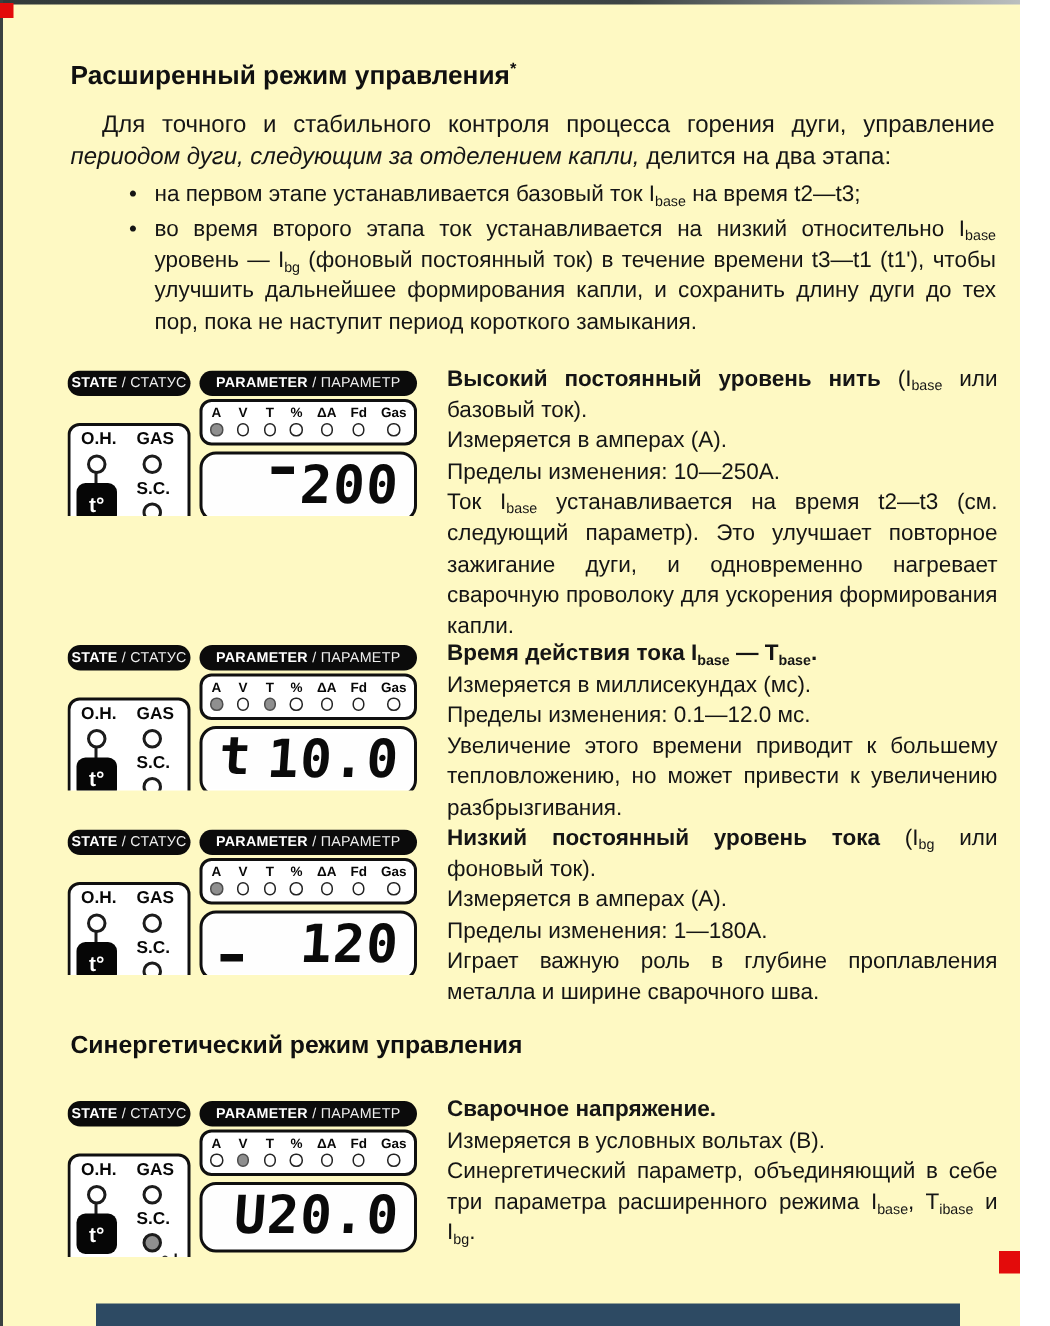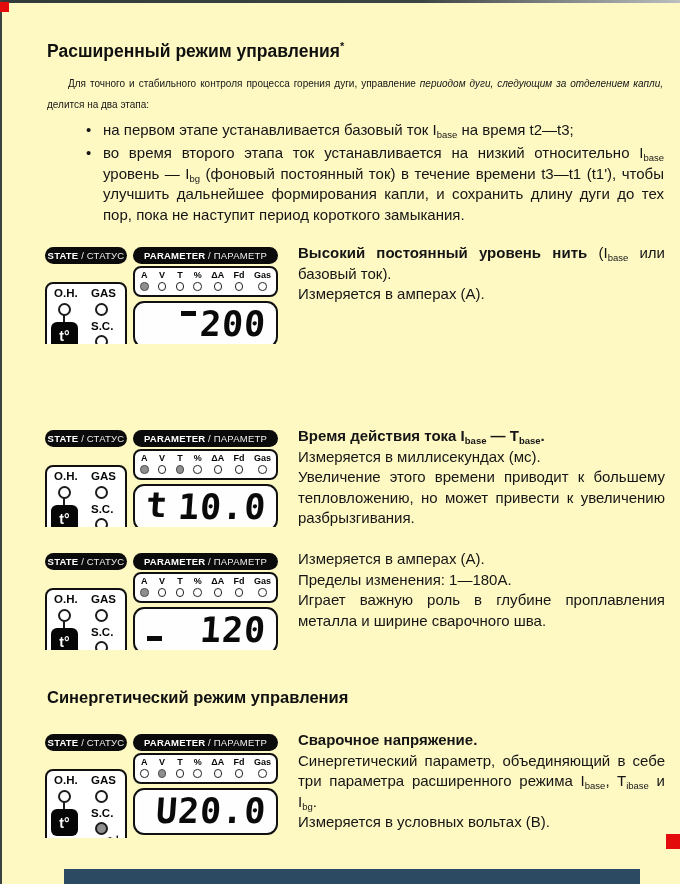--- a/index.html
+++ b/index.html
@@ -15,21 +15,21 @@
   .mark{position:absolute;}
   .mark-tl{left:0;top:2px;width:9px;height:10px;}
   .mark-tr{left:687px;top:7px;width:13px;height:13px;}
   .mark-rm{left:683px;top:140px;width:15px;height:15px;}
   .mark-br{left:666px;top:834px;width:15px;height:15px;}
   .bottom-bar{left:64px;top:869px;width:576px;height:15px;}
 
   
   .page-title{position:absolute;left:47px;top:40px;font-size:17.5px;font-weight:bold;color:#101010;}
   .page-title sup{font-size:11px;}
-  .intro{position:absolute;left:47px;top:74px;width:616px;font-size:10px;line-height:20.6px;
+  .intro{position:absolute;left:47px;top:74px;width:616px;font-size:16px;line-height:20.6px;
     text-align:justify;text-indent:21px;}
   .bullet{position:absolute;left:86px;width:578px;display:flex;font-size:15px;line-height:20.6px;}
   .bullet-dot{width:17px;flex:none;}
   .bullet-text{flex:1;text-align:justify;}
   .b1{top:120px;} .b2{top:143px;}
   .heading2{position:absolute;left:47px;top:688px;font-size:16.5px;font-weight:bold;color:#101010;}
   .b{font-weight:bold;} .i{font-style:italic;}
   sub{font-size:9.5px;line-height:0;vertical-align:-3px;letter-spacing:0;}
 
   
@@ -163,20 +163,22 @@
       <div class="display-inner">
         <span class="seg-prefix bar-top"></span>
         <span class="seg seg-value">200</span>
       </div>
     </div>
   </div>
 </div>
     <div class="desc">
         <div class="desc-para"><span class="b">Высокий постоянный уровень нить</span><span> (I</span><sub>base</sub><span> или базовый ток).</span></div>
         <div class="desc-para"><span>Измеряется в амперах (А).</span></div>
+        <div class="desc-para"><span>Пределы изменения: 10—250А.</span></div>
+        <div class="desc-para"><span>Ток I</span><sub>base</sub><span> устанавливается на время t2—t3 (см. следующий параметр). Это улучшает повторное зажигание дуги, и одновременно нагревает сварочную проволоку для ускоре­ния формирования капли.</span></div>
       </div>
   </div>
   <div class="row row2">
     <div class="figure fig-1">
   <div class="state-box">
     <div class="pill">
       <span class="pill-b">STATE</span><span class="pill-r"> / СТАТУС</span>
     </div>
     <div class="state-body">
       <span class="st-lbl lbl-oh">O.H.</span>
@@ -235,20 +237,21 @@
       <div class="display-inner">
         <span class="seg-prefix seg">t</span>
         <span class="seg seg-value">10.0</span>
       </div>
     </div>
   </div>
 </div>
     <div class="desc">
         <div class="desc-para"><span class="b">Время действия тока I</span><sub class="b">base</sub><span class="b"> — T</span><sub class="b">base</sub><span class="b">.</span></div>
         <div class="desc-para"><span>Измеряется в миллисекундах (мс).</span></div>
+        <div class="desc-para"><span>Пределы изменения: 0.1—12.0 мс.</span></div>
         <div class="desc-para"><span>Увеличение этого времени приводит к боль­шему тепловложению, но может привести к увеличению разбрызгивания.</span></div>
       </div>
   </div>
   <div class="row row3">
     <div class="figure fig-2">
   <div class="state-box">
     <div class="pill">
       <span class="pill-b">STATE</span><span class="pill-r"> / СТАТУС</span>
     </div>
     <div class="state-body">
@@ -306,20 +309,21 @@
     </div>
     <div class="display-box">
       <div class="display-inner">
         <span class="seg-prefix bar-bottom"></span>
         <span class="seg seg-value">120</span>
       </div>
     </div>
   </div>
 </div>
     <div class="desc">
+        <div class="desc-para"><span class="b">Низкий постоянный уровень тока</span><span> (I</span><sub>bg</sub><span> или фоновый ток).</span></div>
         <div class="desc-para"><span>Измеряется в амперах (А).</span></div>
         <div class="desc-para"><span>Пределы изменения: 1—180А.</span></div>
         <div class="desc-para"><span>Играет важную роль в глубине проплавле­ния металла и ширине сварочного шва.</span></div>
       </div>
   </div>
 
   <div class="heading2">Синергетический режим управления</div>
 
   <div class="row row4">
     <div class="figure fig-3">
@@ -383,22 +387,22 @@
     <div class="display-box">
       <div class="display-inner">
         <span class="seg-prefix seg">U</span>
         <span class="seg seg-value">20.0</span>
       </div>
     </div>
   </div>
 </div>
     <div class="desc">
         <div class="desc-para"><span class="b">Сварочное напряжение.</span></div>
+        <div class="desc-para"><span>Измеряется в условных вольтах (В).</span></div>
         <div class="desc-para"><span>Синергетический параметр, объединяющий в себе три параметра расширенного режима I</span><sub>base</sub><span>, T</span><sub>ibase</sub><span> и I</span><sub>bg</sub><span>.</span></div>
-        <div class="desc-para"><span>Измеряется в условных вольтах (В).</span></div>
       </div>
   </div>
 
   <div class="mark mark-tl" style="background: rgb(227, 11, 11);"></div>
   <div class="mark mark-tr" style="background: rgb(227, 11, 11);"></div>
   <div class="mark mark-rm" style="background: rgb(227, 11, 11);"></div>
   <div class="mark mark-br" style="background: rgb(227, 11, 11);"></div>
   <div class="mark bottom-bar" style="background: rgb(45, 74, 99);"></div>
 
 </div>

